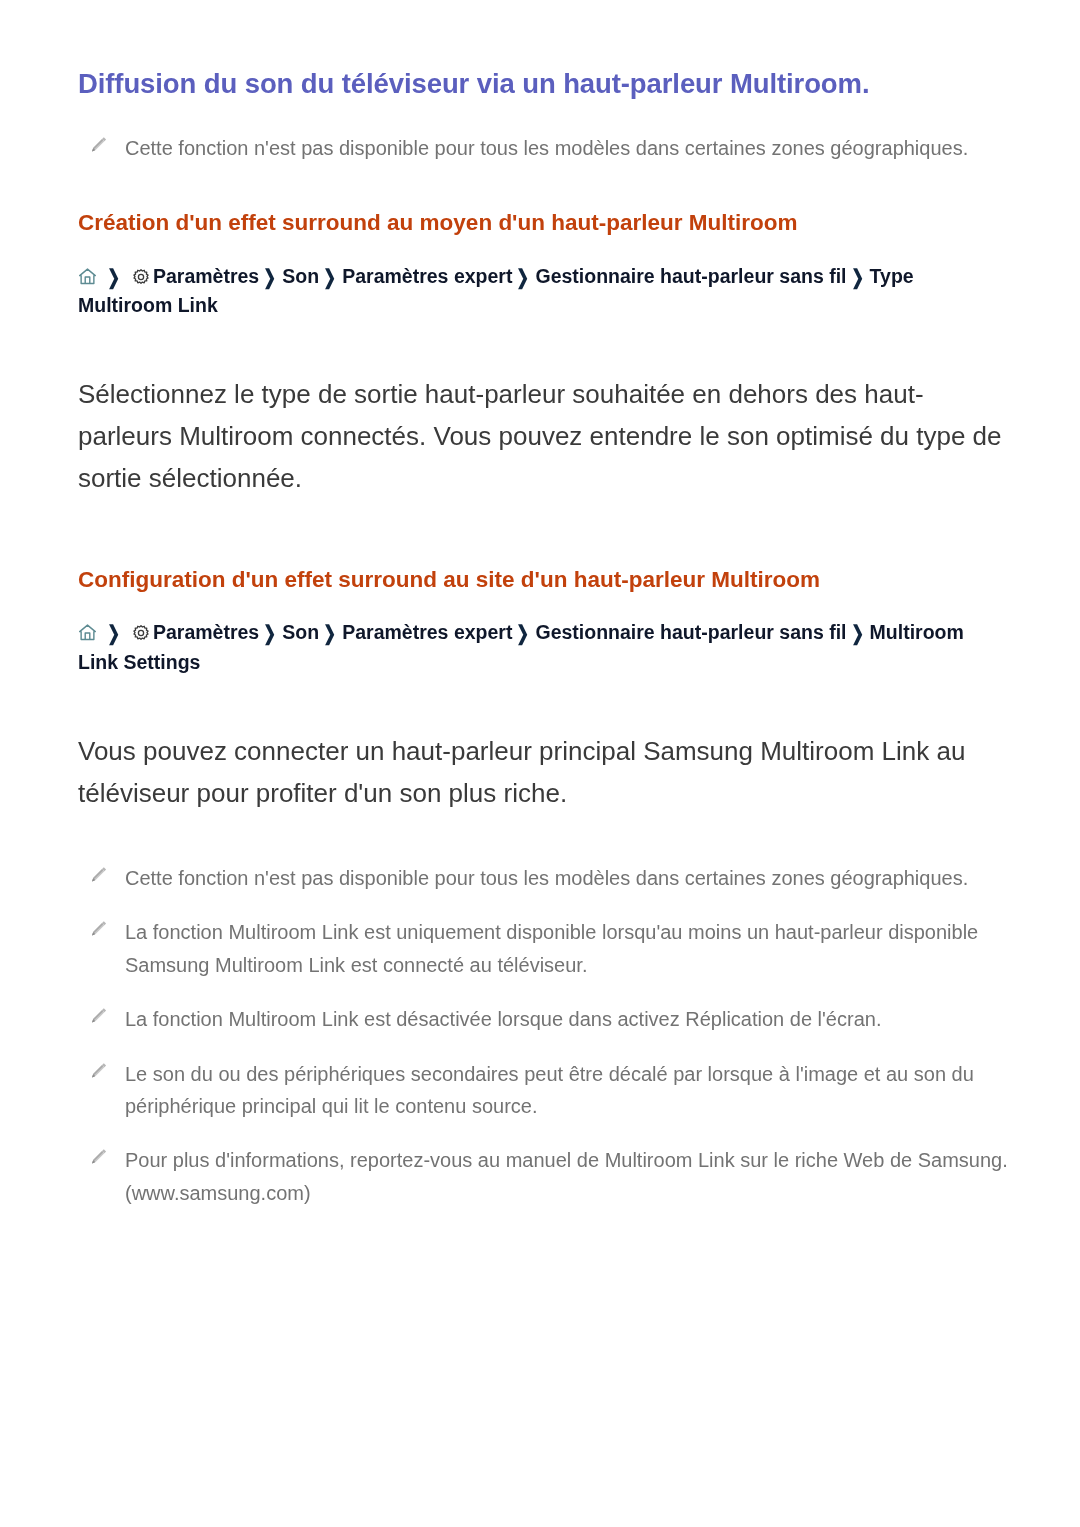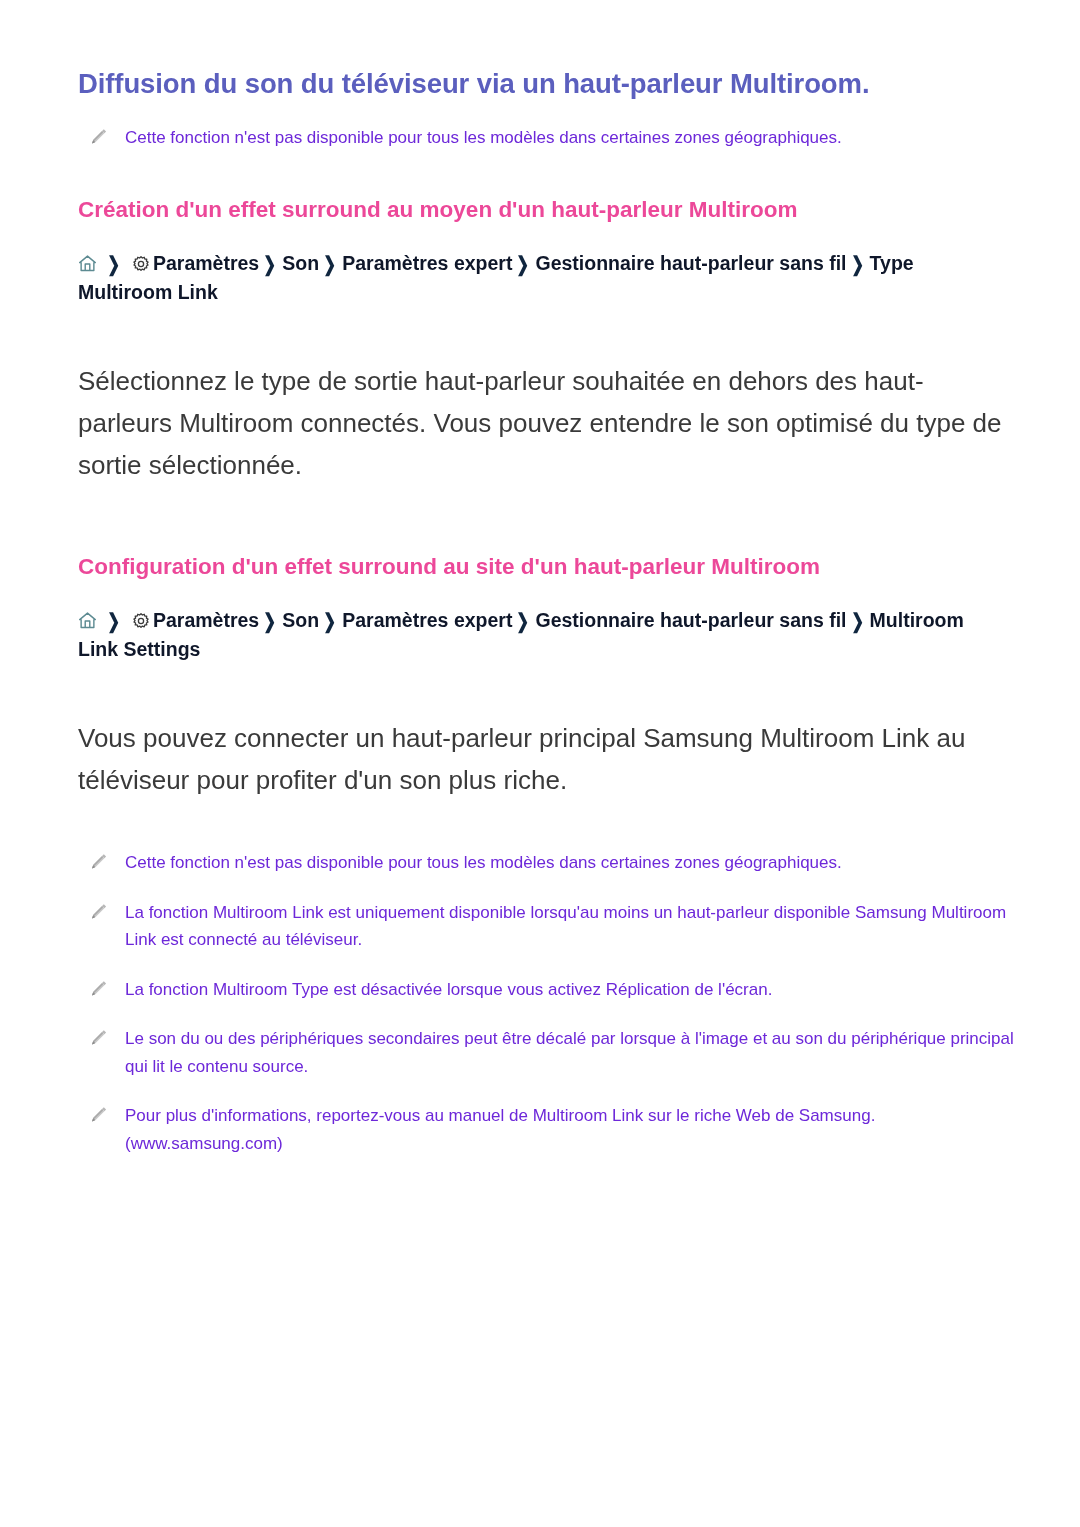--- a/index.html
+++ b/index.html
@@ -23,29 +23,29 @@
     width: 1080px;
   }
 
   
   .page-title {
     font-size: 27.5px;
     font-weight: 700;
     color: #5b5fbe;
     letter-spacing: -0.1px;
     line-height: 1.3;
-    margin: 0 0 0 0;
+    margin: 0 0 8px 0;
     padding-top: 4px;
   }
 
   
   .section-heading {
     font-size: 22.5px;
     font-weight: 700;
-    color: #ec4899;
+    color: #c2410c;
     line-height: 1.35;
     margin: 0;
     padding-top: 40px;
   }
   .section-heading.first { padding-top: 44px; }
 
   
   .breadcrumb {
     font-size: 19.5px;
     font-weight: 700;
@@ -94,23 +94,23 @@
   }
   .note-list.top { padding-top: 22px; }
   .note-list.lower { padding-top: 22px; }
 
   .note-item {
     position: relative;
     padding-left: 47px;
     padding-right: 0;
     margin-top: 22px;
     max-width: 960px;
-    font-size: 17px;
+    font-size: 20px;
     font-weight: 400;
-    color: #6d28d9;
+    color: #737373;
     line-height: 1.62;
   }
   .note-list.top .note-item:first-child,
   .note-list.lower .note-item:first-child { margin-top: 0; }
 
   .note-item .pencil {
     position: absolute;
     left: 10px;
     top: 2px;
     width: 22px;
@@ -224,21 +224,21 @@
     <li class="note-item">
       <span class="pencil">
         <svg width="22" height="22" viewBox="0 0 22 22" aria-hidden="true">
           <path d="M15.8 3.3 L18.1 5.6 L16.4 7.3 L14.1 5.0 Z" fill="#b8b8b8"></path>
           <path d="M14.1 5.0 L16.4 7.3 L7.6 16.1 L5.3 13.8 Z" fill="#c9c9c9"></path>
           <path d="M14.1 5.0 L15.25 6.15 L6.45 14.95 L5.3 13.8 Z" fill="#ababab"></path>
           <path d="M5.3 13.8 L7.6 16.1 L4.0 17.4 Z" fill="#9a9a9a"></path>
           <path d="M4.0 17.4 L5.0 14.6 L6.8 16.4 Z" fill="#8d8d8d"></path>
         </svg>
       </span>
-      <span class="note-text">La fonction Multiroom Type est désactivée lorsque vous activez Réplication de l'écran.</span>
+      <span class="note-text">La fonction Multiroom Link est désactivée lorsque dans activez Réplication de l'écran.</span>
     </li>
     <li class="note-item">
       <span class="pencil">
         <svg width="22" height="22" viewBox="0 0 22 22" aria-hidden="true">
           <path d="M15.8 3.3 L18.1 5.6 L16.4 7.3 L14.1 5.0 Z" fill="#b8b8b8"></path>
           <path d="M14.1 5.0 L16.4 7.3 L7.6 16.1 L5.3 13.8 Z" fill="#c9c9c9"></path>
           <path d="M14.1 5.0 L15.25 6.15 L6.45 14.95 L5.3 13.8 Z" fill="#ababab"></path>
           <path d="M5.3 13.8 L7.6 16.1 L4.0 17.4 Z" fill="#9a9a9a"></path>
           <path d="M4.0 17.4 L5.0 14.6 L6.8 16.4 Z" fill="#8d8d8d"></path>
         </svg>

